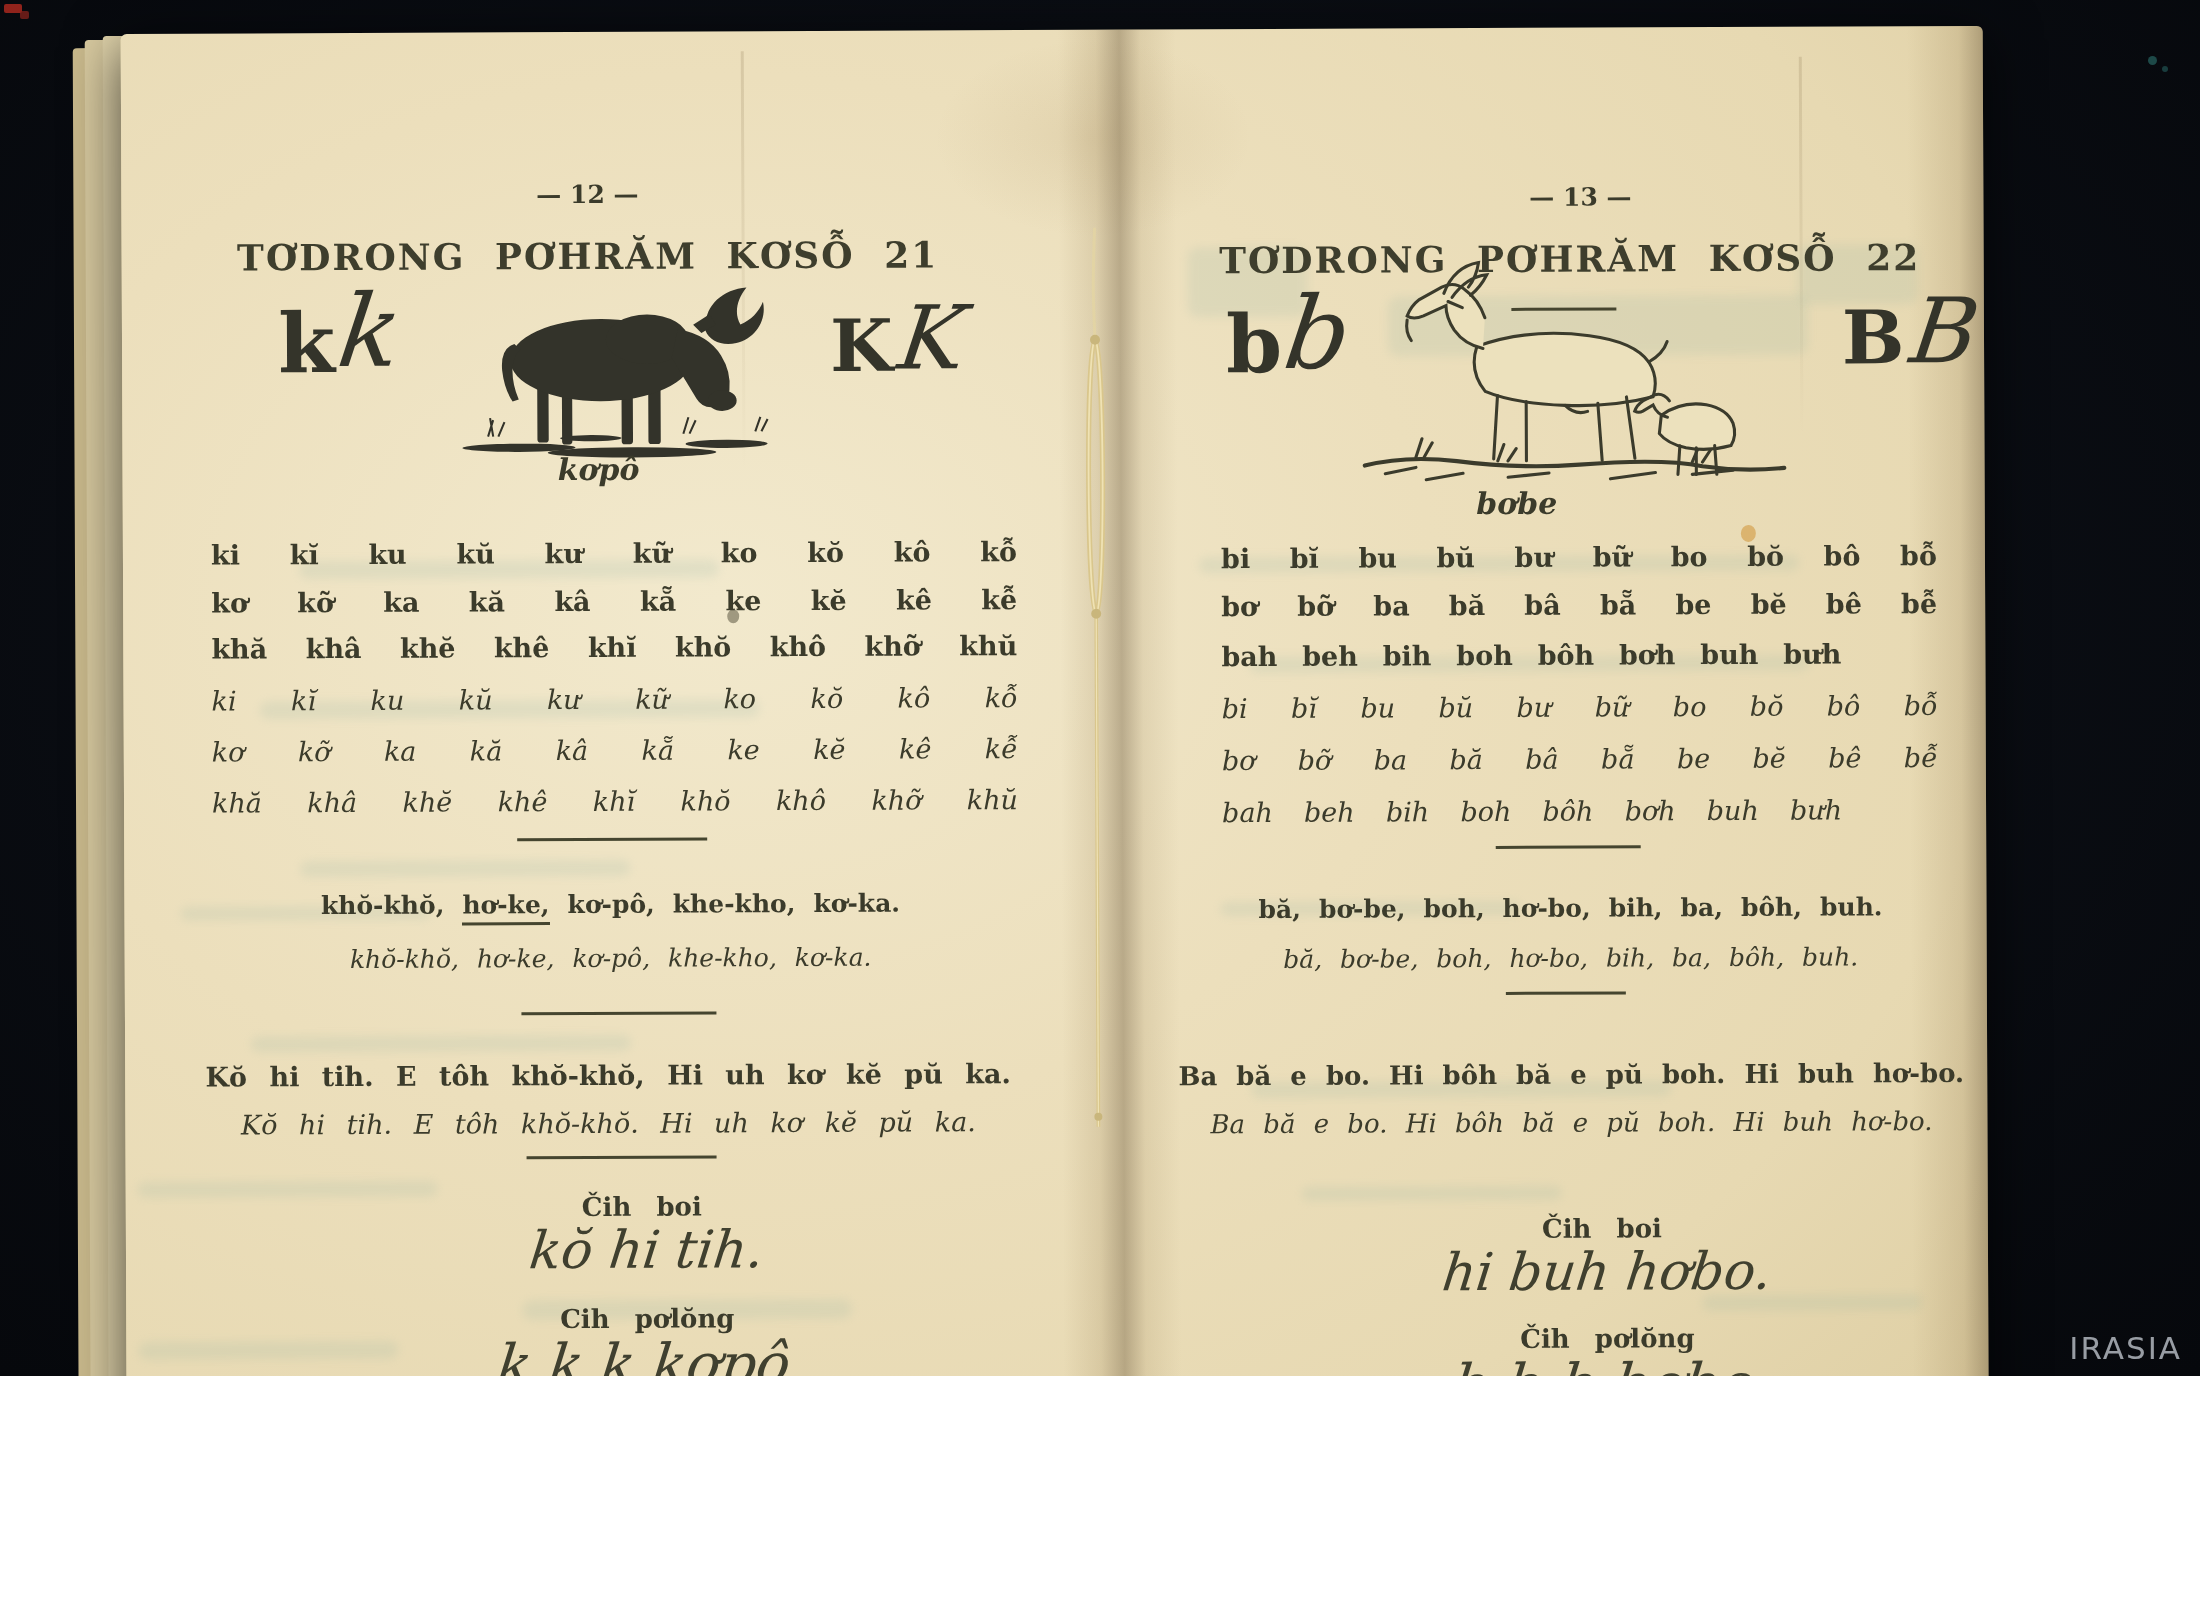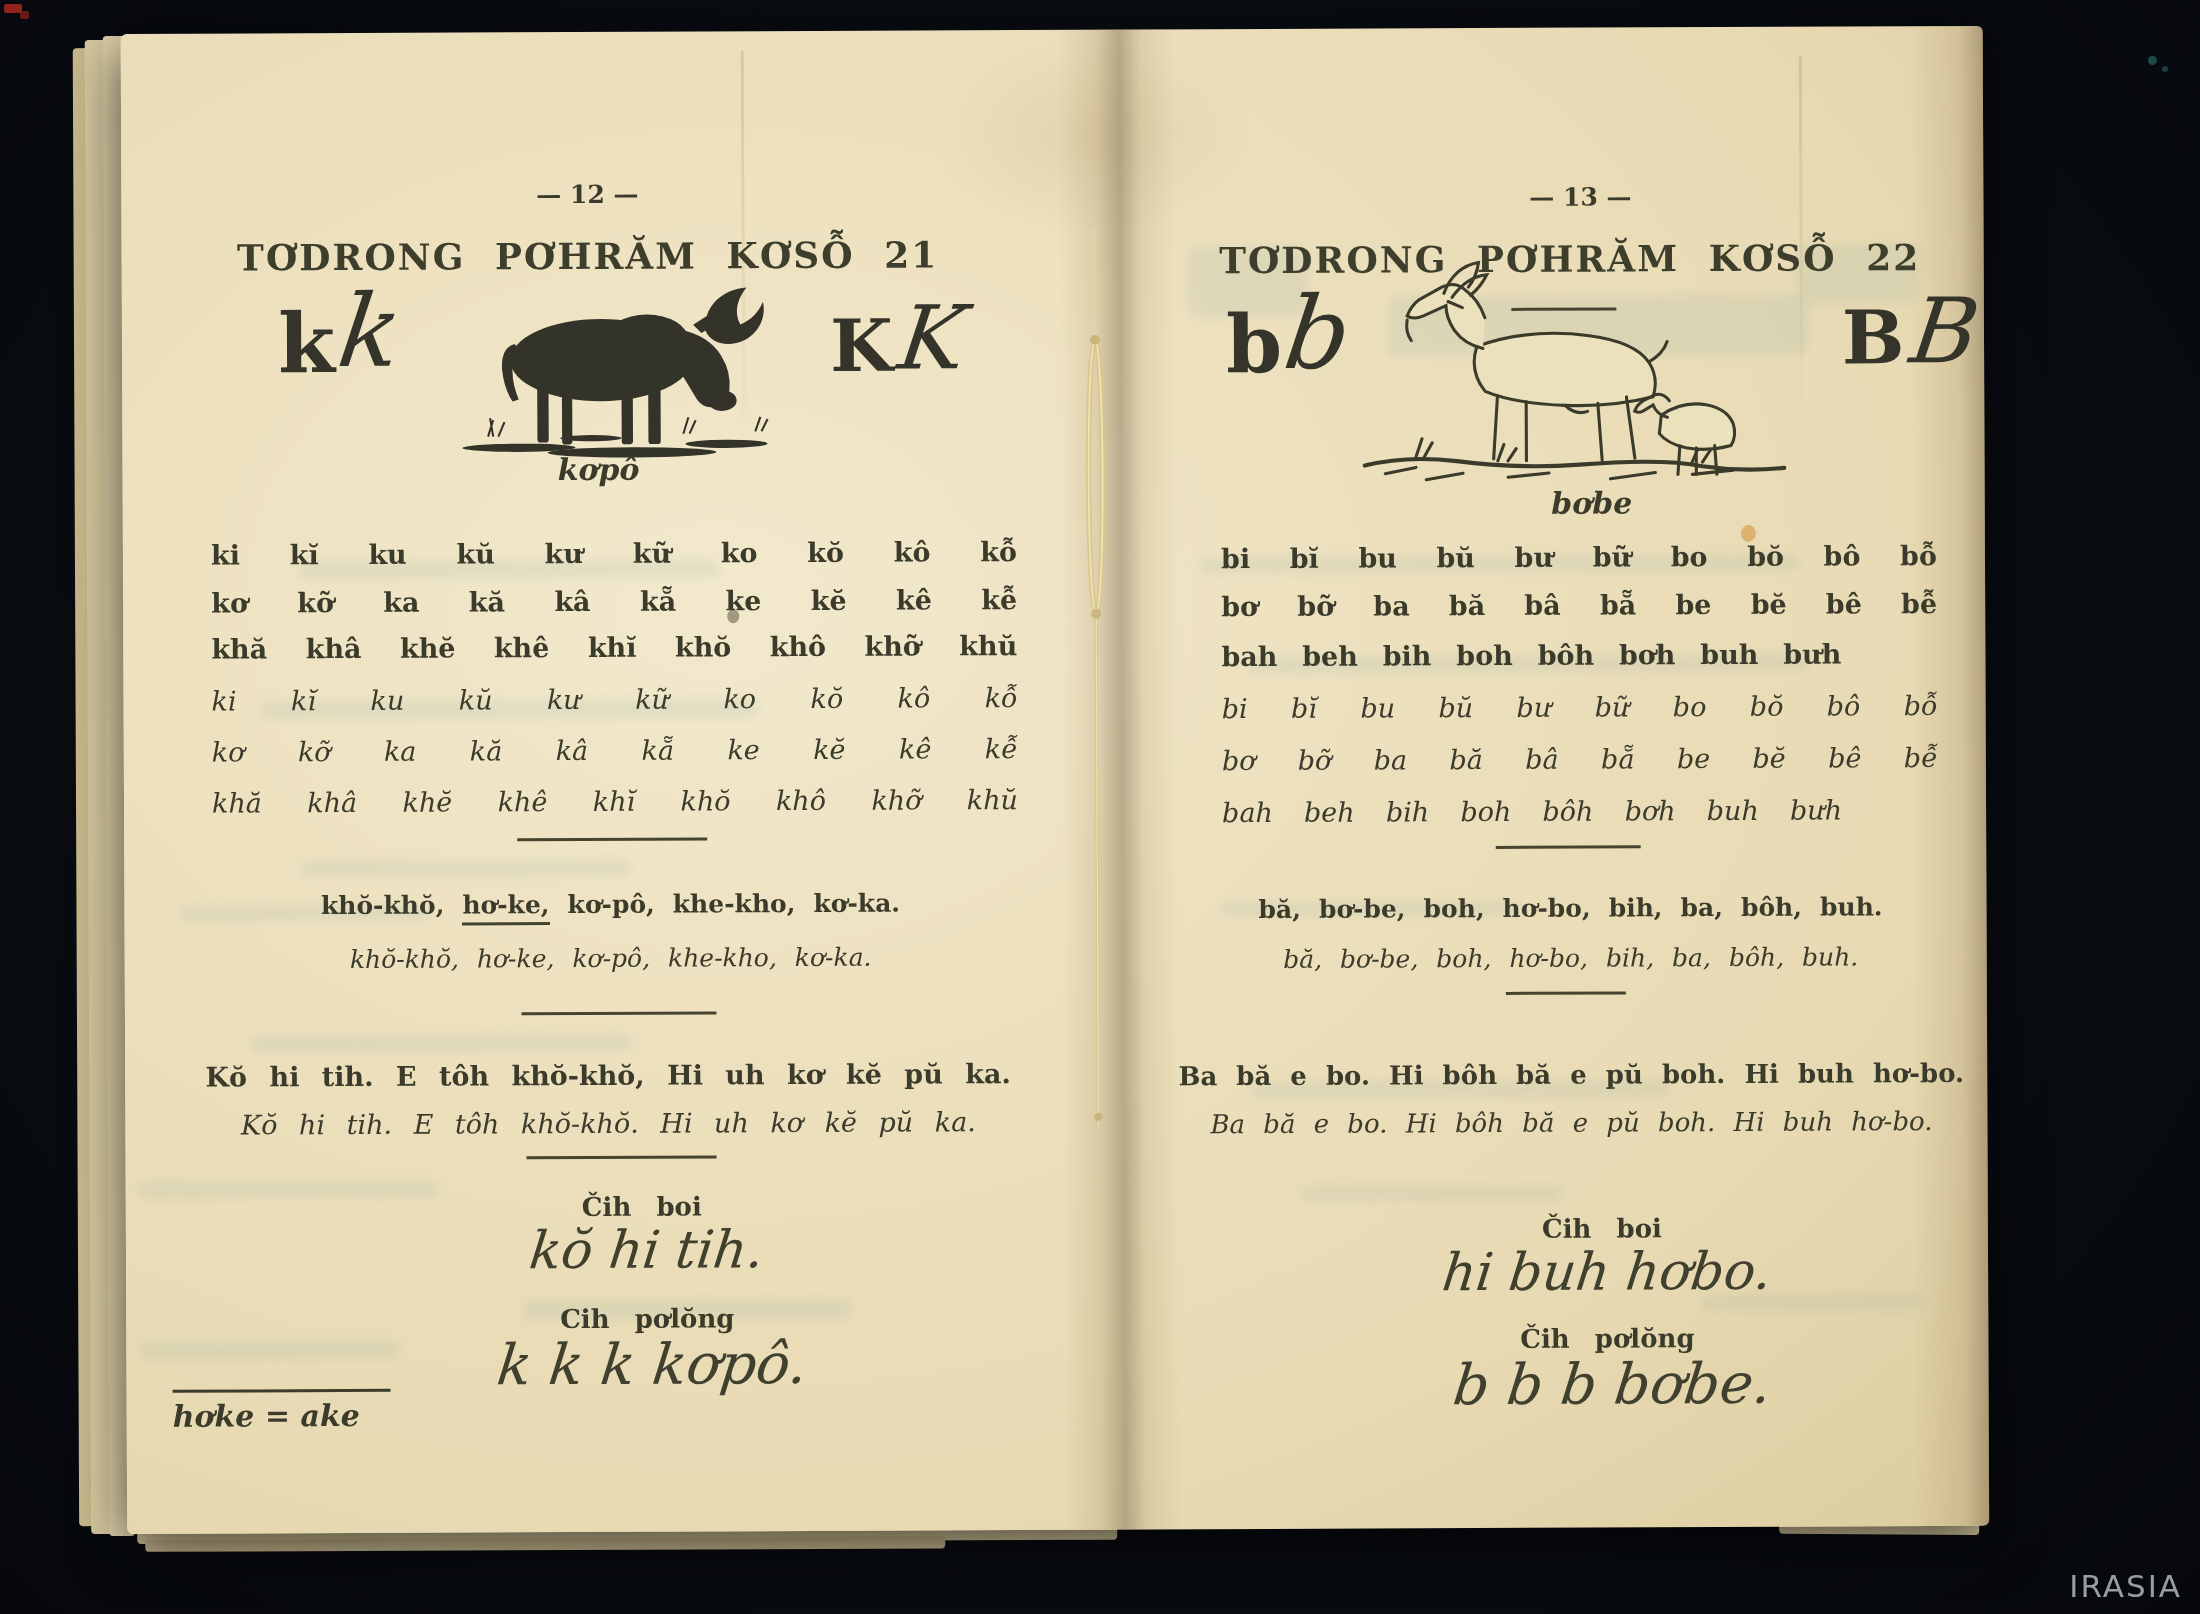--- a/index.html
+++ b/index.html
@@ -1,16 +1,16 @@
 <!DOCTYPE html>
 <html><head>
 <meta charset="utf-8">
 <style>
   html,body{margin:0;padding:0;}
-  .stage{position:relative;width:2200px;height:1614px;overflow:hidden;
+  .stage{position:relative;width:2200px;height:1376px;overflow:hidden;
     background:radial-gradient(ellipse at 50% 45%, #11151c 0%, #0a0d13 55%, #06080c 100%);
     font-family:"DejaVu Serif",serif;}
   .book{position:absolute;left:76px;top:30px;width:1914px;height:1534px;transform:rotate(-0.25deg);}
   .edge{position:absolute;border-radius:4px;}
   .spread{position:absolute;left:48px;top:0;width:1862px;height:1500px;border-radius:6px;
     background:radial-gradient(ellipse at 32% 38%, #f2e9cd 0%, #ecdfbc 40%, #e7d9b2 72%, #dccca0 100%);
     box-shadow:0 12px 55px rgba(0,0,0,.7);}
   .gutter{position:absolute;left:985px;top:0;width:118px;height:1500px;
     background:linear-gradient(90deg, rgba(130,105,60,0) 0%, rgba(130,105,60,.16) 32%, rgba(92,72,42,.36) 52%, rgba(130,105,60,.13) 70%, rgba(130,105,60,0) 100%);}
   .redge{position:absolute;left:1834px;top:0;width:76px;height:1500px;border-radius:0 6px 6px 0;
@@ -261,21 +261,21 @@
           <path d="M140 140 l-4 62 M168 146 l0 58 M238 148 l4 56 M266 142 l8 60"></path>
           <path d="M206 150 q10 10 22 6"></path>
           <path d="M288 108 q14 -8 18 -20"></path>
           <path d="M300 160 q20 -14 44 -10 q20 4 26 18 q4 12 -2 22 q-22 6 -44 2 q-18 -4 -26 -14 z" fill="#ece1bd"></path>
           <path d="M306 162 q-10 -2 -14 -12 l-10 6 q-4 2 -8 0 q2 -6 8 -10 l12 -6 q8 -2 14 6"></path>
           <path d="M318 190 l-2 28 M334 192 l0 26 M352 190 l2 28"></path>
         </g>
       </svg>
     </div>
 
-    <div class="t b i cx" style="left:1517px;top:458px;font-size:30px;">bơbe</div>
+    <div class="t b i cx" style="left:1442px;top:458px;font-size:30px;">bơbe</div>
 
     <div class="syl-row b" style="left:1146px;top:514px;width:716px;">
         <span class="syl">bi</span>
         <span class="syl">bĭ</span>
         <span class="syl">bu</span>
         <span class="syl">bŭ</span>
         <span class="syl">bư</span>
         <span class="syl">bữ</span>
         <span class="syl">bo</span>
         <span class="syl">bŏ</span>

